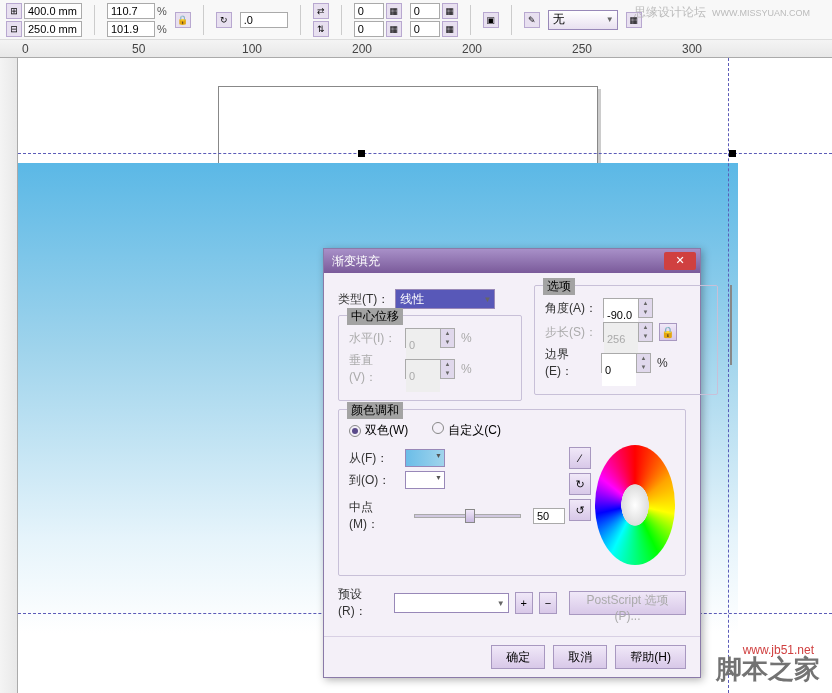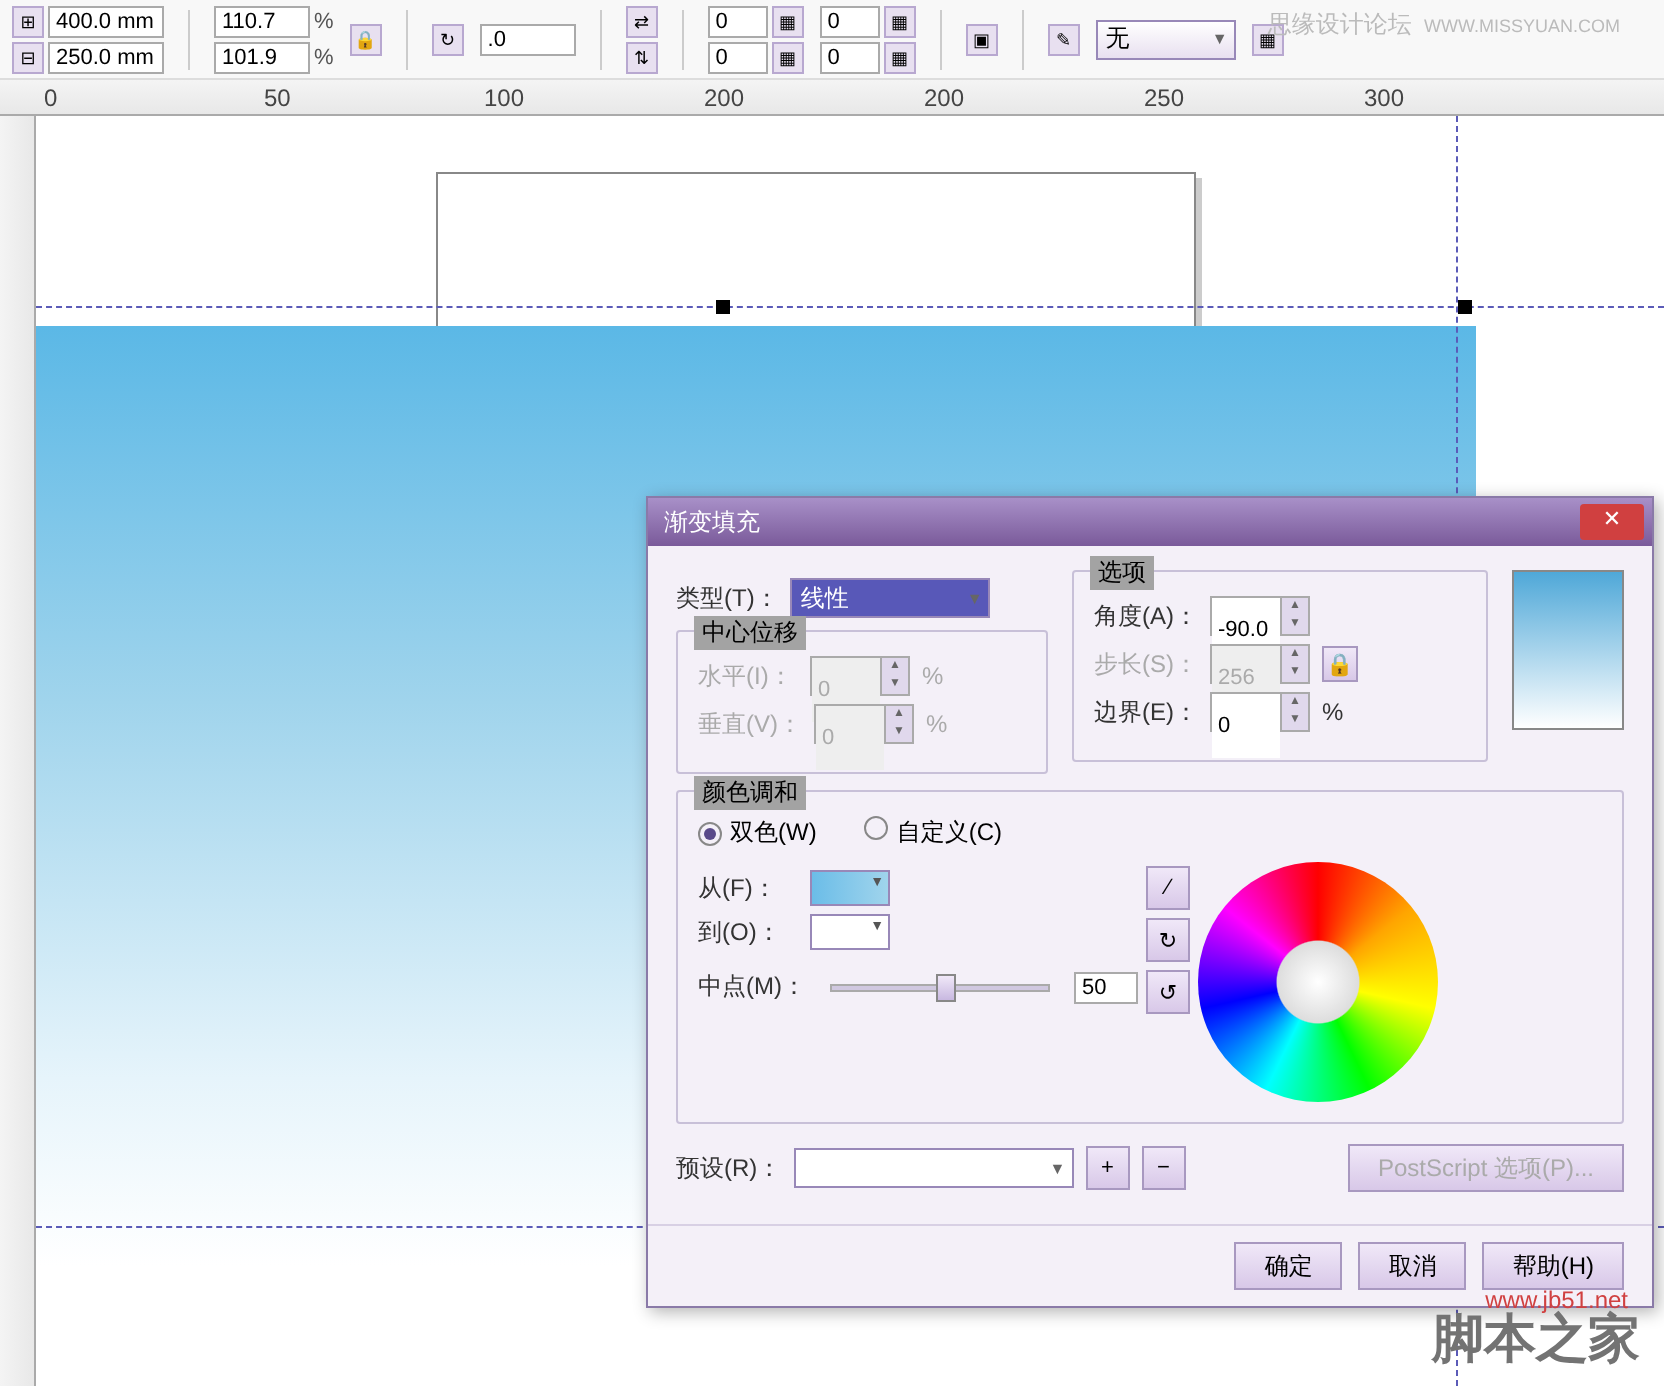--- a/index.html
+++ b/index.html
@@ -19,21 +19,21 @@
 .ruler-h .tick { position: absolute; top: 2px; }
 .ruler-v { width: 18px; background: linear-gradient(90deg,#f4f4f4,#e8e8e8); border-right: 1px solid #aaa; position: absolute; left: 0; top: 58px; bottom: 0; }
 
 .canvas { position: absolute; left: 18px; top: 58px; right: 0; bottom: 0; background: #fff; overflow: hidden; }
 .page-shadow { position: absolute; left: 200px; top: 28px; width: 380px; height: 540px; background: #fff; border: 1px solid #888; box-shadow: 3px 3px 0 #ccc; }
 .sel-rect { position: absolute; left: -20px; top: 105px; width: 740px; height: 470px; background: linear-gradient(180deg, #5bb8e6 0%, #a0d4ec 40%, #e6f4fb 80%, #fff 100%); }
 .guide-h { position: absolute; left: 0; right: 0; border-top: 1px dashed #5b5bb8; }
 .guide-v { position: absolute; top: 0; bottom: 0; border-left: 1px dashed #5b5bb8; }
 .handle { position: absolute; width: 7px; height: 7px; background: #000; }
 
-.dialog { position: absolute; left: 323px; top: 248px; width: 504px; background: #f4f0f8; border: 1px solid #8a7aa8; box-shadow: 2px 2px 8px rgba(0,0,0,.3); }
+.dialog { position: absolute; left: 323px; top: 248px; width: 378px; background: #f4f0f8; border: 1px solid #8a7aa8; box-shadow: 2px 2px 8px rgba(0,0,0,.3); }
 .dlg-title { height: 24px; background: linear-gradient(#a890c8,#7a5a9a); color: #fff; display: flex; align-items: center; padding: 0 8px; font-size: 12px; position: relative; }
 .dlg-close { position: absolute; right: 4px; top: 3px; width: 32px; height: 18px; background: #d04040; border-radius: 2px; color: #fff; text-align: center; line-height: 16px; font-size: 11px; }
 .dlg-body { padding: 12px 14px; }
 
 .dlg-row { display: flex; align-items: flex-start; gap: 12px; margin-bottom: 8px; }
 .fieldset { border: 1px solid #c8c0d8; padding: 8px 10px 10px; border-radius: 2px; position: relative; }
 .fs-legend { position: absolute; top: -8px; left: 8px; background: #a3a3a3; padding: 0 4px; font-size: 12px; }
 .frow { display: flex; align-items: center; gap: 6px; margin: 4px 0; }
 .flabel { min-width: 50px; font-size: 12px; color: #333; }
 .flabel.disabled { color: #aaa; }

